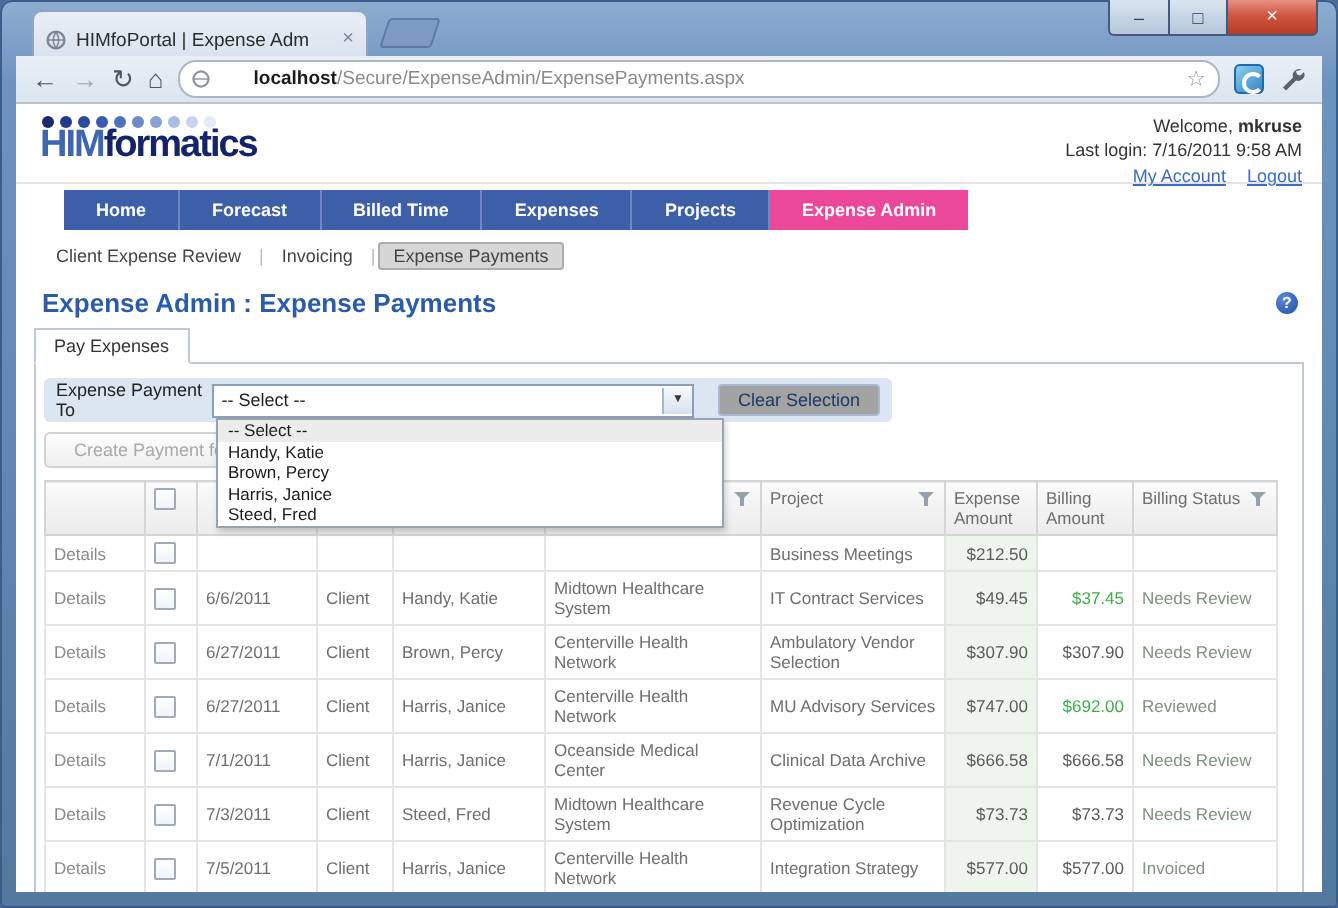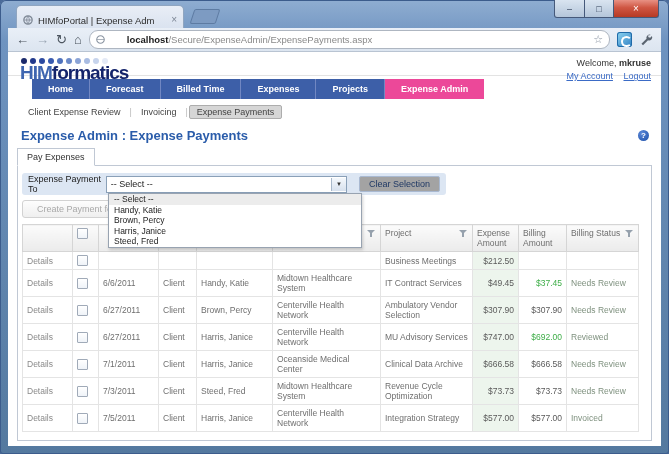--- a/index.html
+++ b/index.html
@@ -38,21 +38,21 @@
   .star{font-size:11px;color:#8d97a5;margin-left:auto;}
   .extension-icon{width:15px;height:15px;border-radius:3px;background:linear-gradient(140deg,#8ed6f2,#2f7fc2);
     box-shadow:inset 0 0 0 1px #1f6aa8;position:relative;}
   .extension-icon::after{content:"";position:absolute;left:4px;top:4px;width:7px;height:7px;border-radius:50%;
     border:2px solid #fff;border-right-color:transparent;}
   .wrench{width:14px;height:14px;}
   
   .viewport{position:absolute;left:8px;right:8px;top:52px;bottom:8px;background:#fff;overflow:hidden;
     font-size:9px;color:#333;}
   
-  .masthead{display:flex;justify-content:space-between;padding:5px 10px 2px 12px;height:24px;border-bottom:1px solid #e3e3e3;box-sizing:border-box;}
+  .masthead{display:flex;justify-content:space-between;padding:5px 10px 2px 12px;height:40px;border-bottom:1px solid #e3e3e3;box-sizing:border-box;}
   .logo .dots{display:flex;gap:3px;margin:1px 0 0 1px;}
   .logo .dot{width:6px;height:6px;border-radius:50%;}
   .logo-text{font-size:19px;font-weight:bold;letter-spacing:-1px;line-height:18px;}
   .logo-him{color:#3f66b0;}
   .logo-rest{color:#14246b;}
   .welcome{text-align:right;font-size:9px;color:#333;line-height:12px;}
   .welcome b{font-weight:bold;}
   .welcome-links{margin-top:1px;}
   .welcome-links a{color:#3b6bc6;text-decoration:underline;margin-left:8px;font-size:9px;cursor:pointer;}
   
@@ -165,20 +165,21 @@
             <span class="dot" style="background: rgb(107, 138, 201);"></span>
             <span class="dot" style="background: rgb(138, 163, 214);"></span>
             <span class="dot" style="background: rgb(169, 188, 226);"></span>
             <span class="dot" style="background: rgb(199, 212, 236);"></span>
             <span class="dot" style="background: rgb(228, 234, 246);"></span>
           </div>
         <div class="logo-text"><span class="logo-him">HIM</span><span class="logo-rest">formatics</span></div>
       </div>
       <div class="welcome">
         <div><span>Welcome,</span> <b>mkruse</b></div>
+        <div>Last login: 7/16/2011 9:58 AM</div>
         <div class="welcome-links">
           <a>My Account</a>
           <a>Logout</a>
         </div>
       </div>
     </div>
 
     <div class="navbar" id="navbar">
         <div class="nav-item">Home</div>
         <div class="nav-item">Forecast</div>

